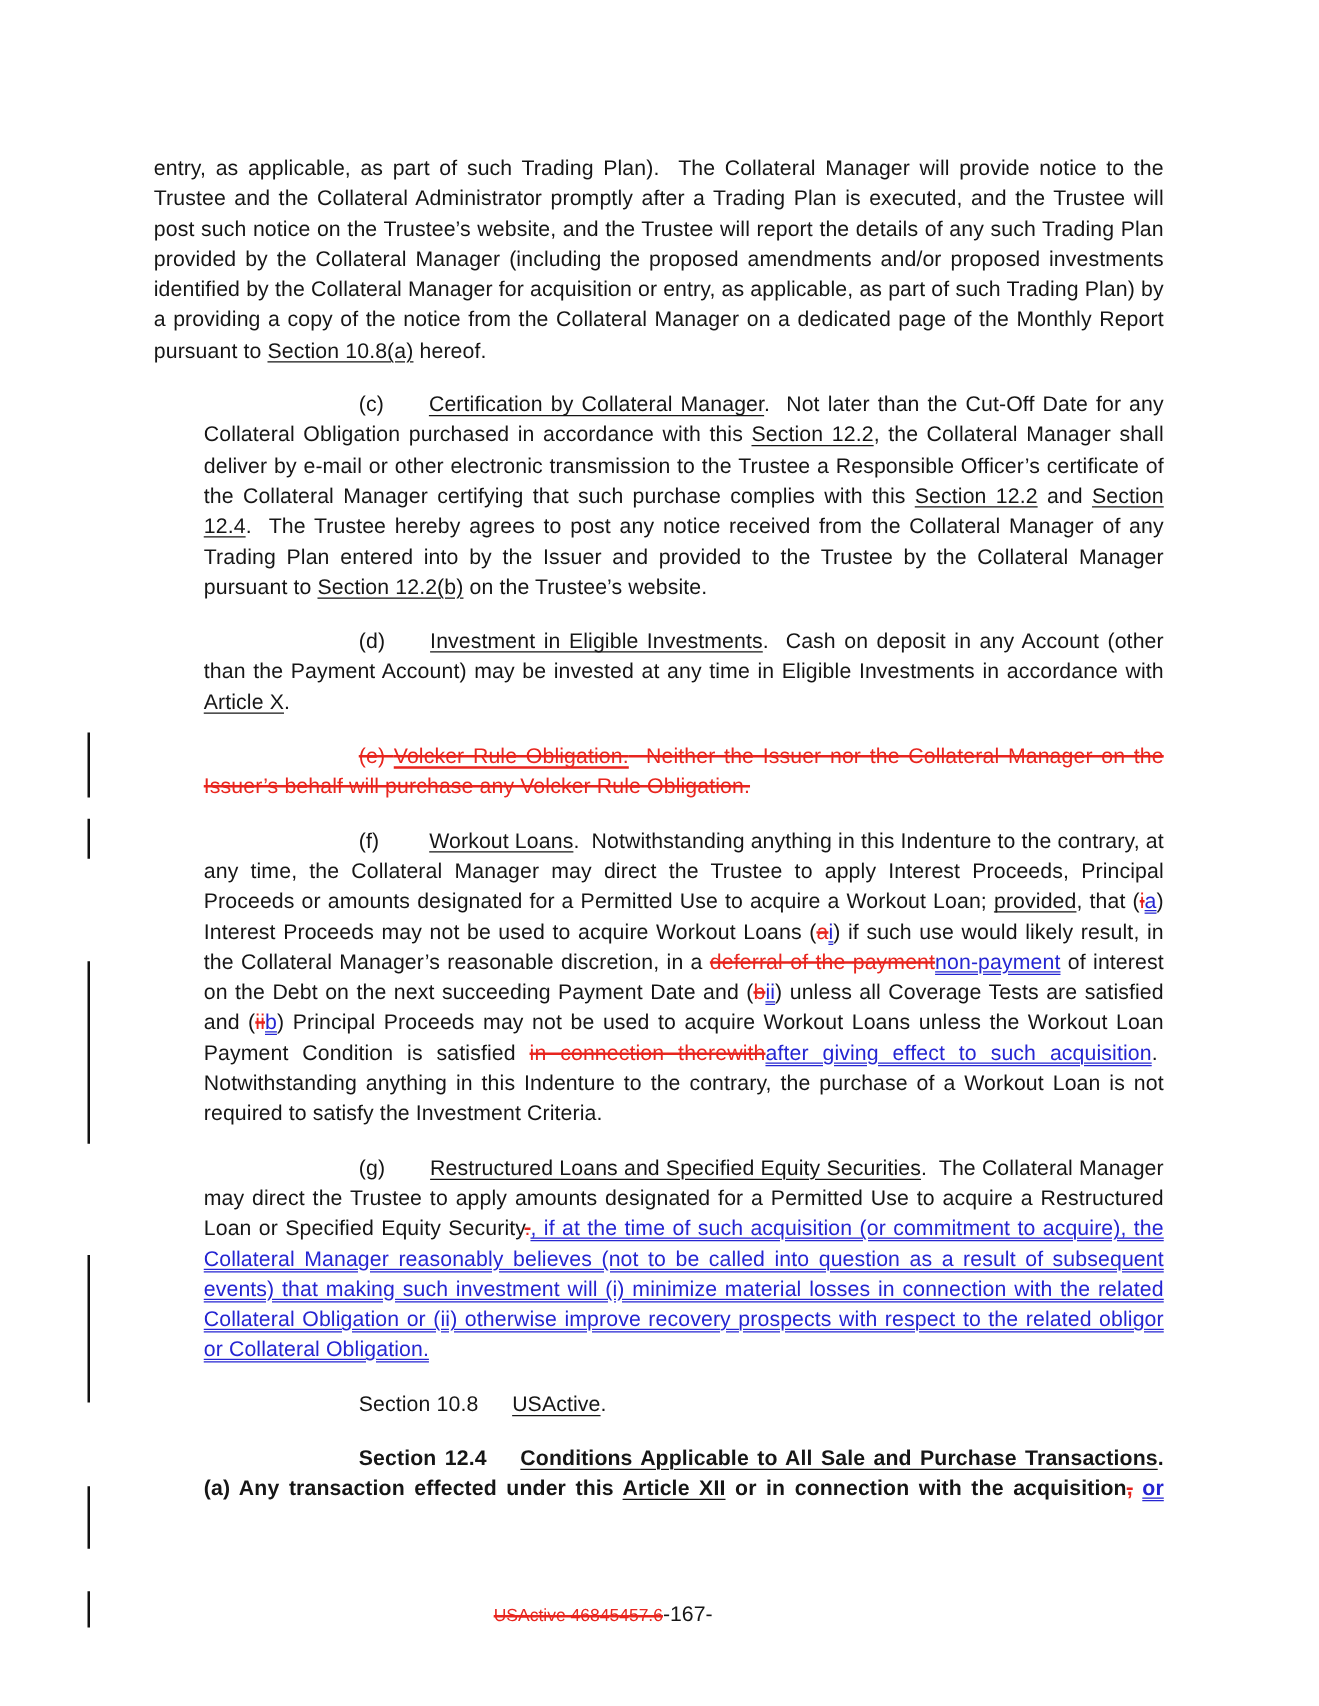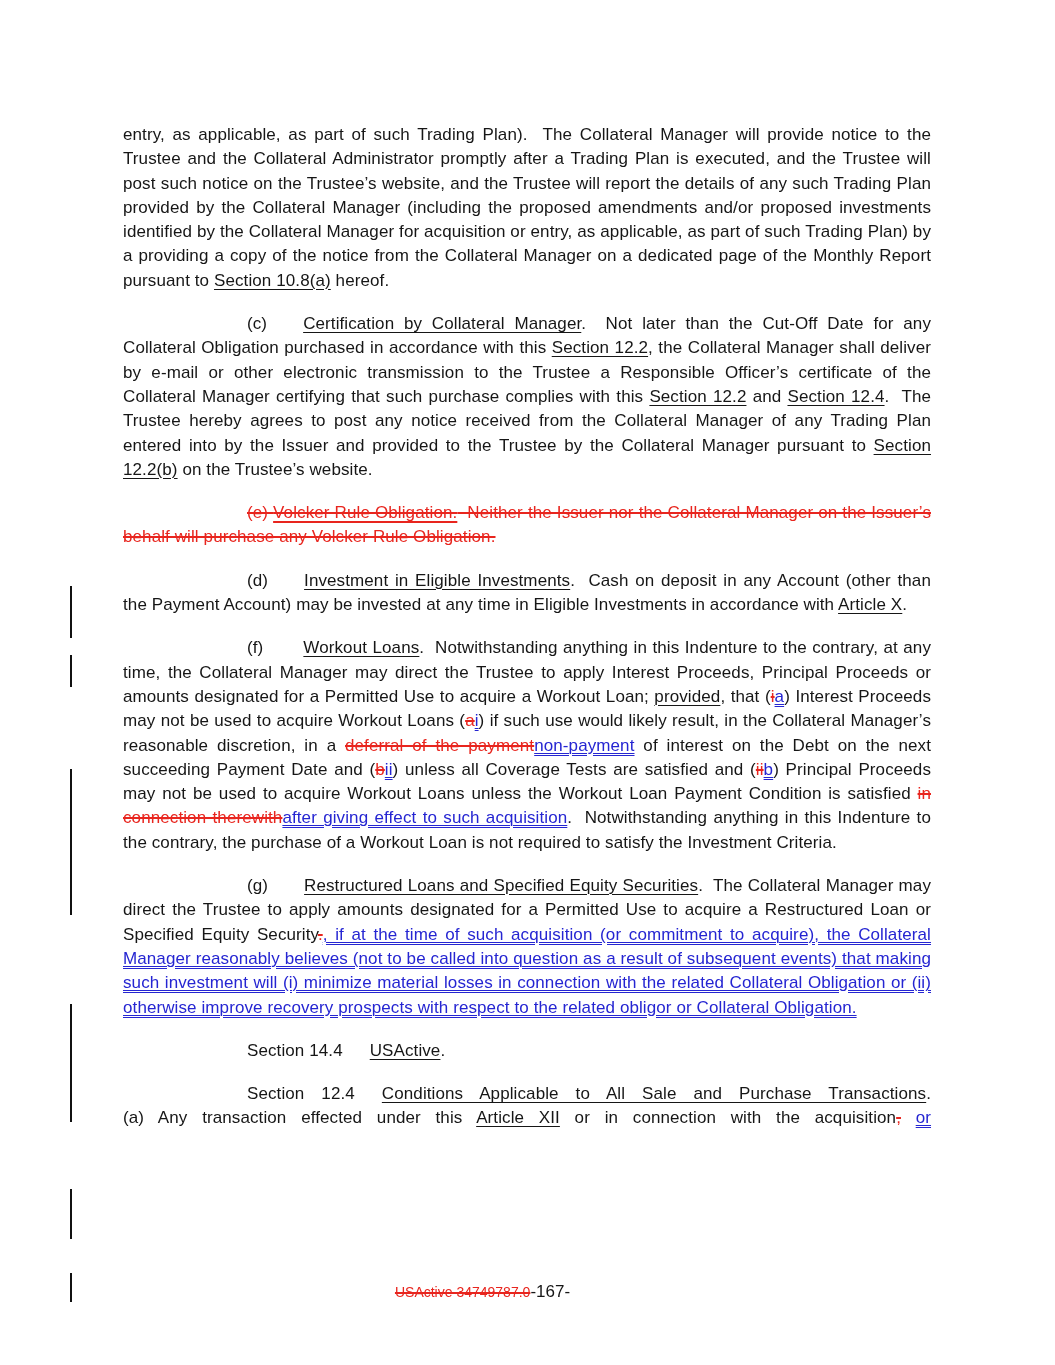--- a/index.html
+++ b/index.html
@@ -18,22 +18,22 @@
     top: 123px;
     width: 808px;
   }
   p.para {
     margin: 0 0 19px 0;
     font-size: 17px;
     line-height: 24.3px;
     text-align: justify;
     letter-spacing: 0.1px;
   }
-  p.indent { text-indent: 124px; }
-  p.justify-last { text-align-last: justify; }
+  p.indent { text-indent: 124px; margin-left: 40px; }
+  p.justify-last { text-align-last: justify; font-weight: bold; }
   .tab { display: inline-block; }
   .run-u {
     text-decoration-line: underline;
     text-underline-offset: 3px;
     text-decoration-thickness: 1px;
   }
   .run-del {
     color: var(--del-color, #e8251e);
     text-decoration-line: line-through;
     text-decoration-thickness: 1.5px;
@@ -79,21 +79,21 @@
       <div class="change-bar" style="top: 586px; height: 52px;"></div>
       <div class="change-bar" style="top: 655px; height: 32px;"></div>
       <div class="change-bar" style="top: 769px; height: 146px;"></div>
       <div class="change-bar" style="top: 1004px; height: 118px;"></div>
       <div class="change-bar" style="top: 1189px; height: 50px;"></div>
       <div class="change-bar" style="top: 1273px; height: 29px;"></div>
     </div>
   <div class="content">
       <p class="para"><span>entry, as applicable, as part of such Trading Plan).&nbsp; The Collateral Manager will provide notice to the Trustee and the Collateral Administrator promptly after a Trading Plan is executed, and the Trustee will post such notice on the Trustee’s website, and the Trustee will report the details of any such Trading Plan provided by the Collateral Manager (including the proposed amendments and/or proposed investments identified by the Collateral Manager for acquisition or entry, as applicable, as part of such Trading Plan) by a providing a copy of the notice from the Collateral Manager on a dedicated page of the Monthly Report pursuant to </span><span class="run-u">Section 10.8(a)</span><span> hereof.</span></p>
       <p class="para indent"><span>(c)</span><span class="tab" style="width: 36px;"></span><span class="run-u">Certification by Collateral Manager</span><span>.&nbsp; Not later than the Cut-Off Date for any Collateral Obligation purchased in accordance with this </span><span class="run-u">Section 12.2</span><span>, the Collateral Manager shall deliver by e-mail or other electronic transmission to the Trustee a Responsible Officer’s certificate of the Collateral Manager certifying that such purchase complies with this </span><span class="run-u">Section 12.2</span><span> and </span><span class="run-u">Section 12.4</span><span>.&nbsp; The Trustee hereby agrees to post any notice received from the Collateral Manager of any Trading Plan entered into by the Issuer and provided to the Trustee by the Collateral Manager pursuant to </span><span class="run-u">Section 12.2(b)</span><span> on the Trustee’s website.</span></p>
+      <p class="para indent"><span>(d)</span><span class="tab" style="width: 36px;"></span><span class="run-u">Investment in Eligible Investments</span><span>.&nbsp; Cash on deposit in any Account (other than the Payment Account) may be invested at any time in Eligible Investments in accordance with </span><span class="run-u">Article X</span><span>.</span></p>
       <p class="para indent"><span class="run-del">(e) </span><span class="run-del run-u">Volcker Rule Obligation.</span><span class="run-del">&nbsp; Neither the Issuer nor the Collateral Manager on the Issuer’s behalf will purchase any Volcker Rule Obligation.</span></p>
-      <p class="para indent"><span>(d)</span><span class="tab" style="width: 36px;"></span><span class="run-u">Investment in Eligible Investments</span><span>.&nbsp; Cash on deposit in any Account (other than the Payment Account) may be invested at any time in Eligible Investments in accordance with </span><span class="run-u">Article X</span><span>.</span></p>
       <p class="para indent"><span>(f)</span><span class="tab" style="width: 40px;"></span><span class="run-u">Workout Loans</span><span>.&nbsp; Notwithstanding anything in this Indenture to the contrary, at any time, the Collateral Manager may direct the Trustee to apply Interest Proceeds, Principal Proceeds or amounts designated for a Permitted Use to acquire a Workout Loan; </span><span class="run-u">provided</span><span>, that (</span><span class="run-del">i</span><span class="run-ins">a</span><span>) Interest Proceeds may not be used to acquire Workout Loans (</span><span class="run-del">a</span><span class="run-ins">i</span><span>) if such use would likely result, in the Collateral Manager’s reasonable discretion, in a </span><span class="run-del">deferral of the payment</span><span class="run-ins">non-payment</span><span> of interest on the Debt on the next succeeding Payment Date and (</span><span class="run-del">b</span><span class="run-ins">ii</span><span>) unless all Coverage Tests are satisfied and (</span><span class="run-del">ii</span><span class="run-ins">b</span><span>) Principal Proceeds may not be used to acquire Workout Loans unless the Workout Loan Payment Condition is satisfied </span><span class="run-del">in connection therewith</span><span class="run-ins">after giving effect to such acquisition</span><span>.&nbsp; Notwithstanding anything in this Indenture to the contrary, the purchase of a Workout Loan is not required to satisfy the Investment Criteria.</span></p>
       <p class="para indent"><span>(g)</span><span class="tab" style="width: 36px;"></span><span class="run-u">Restructured Loans and Specified Equity Securities</span><span>.&nbsp; The Collateral Manager may direct the Trustee to apply amounts designated for a Permitted Use to acquire a Restructured Loan or Specified Equity Security</span><span class="run-del">.</span><span class="run-ins">, if at the time of such acquisition (or commitment to acquire), the Collateral Manager reasonably believes (not to be called into question as a result of subsequent events) that making such investment will (i) minimize material losses in connection with the related Collateral Obligation or (ii) otherwise improve recovery prospects with respect to the related obligor or Collateral Obligation.</span></p>
-      <p class="para indent"><span>Section 14.4</span><span class="tab" style="width: 27px;"></span><span class="run-u">USActive</span><span>.</span></p>
+      <p class="para indent"><span>Section 10.8</span><span class="tab" style="width: 27px;"></span><span class="run-u">USActive</span><span>.</span></p>
       <p class="para indent justify-last"><span>Section 12.4</span><span class="tab" style="width: 27px;"></span><span class="run-u">Conditions Applicable to All Sale and Purchase Transactions</span><span>.</span><br><span>(a) Any transaction effected under this </span><span class="run-u">Article XII</span><span> or in connection with the acquisition</span><span class="run-del">,</span><span> </span><span class="run-ins">or</span></p>
     </div>
-  <div class="footer"><span class="file-ref">USActive 34749787.0</span><span class="page-num">-167-</span></div>
+  <div class="footer"><span class="file-ref">USActive 46845457.6</span><span class="page-num">-167-</span></div>
 </div>
 
 </body></html>

